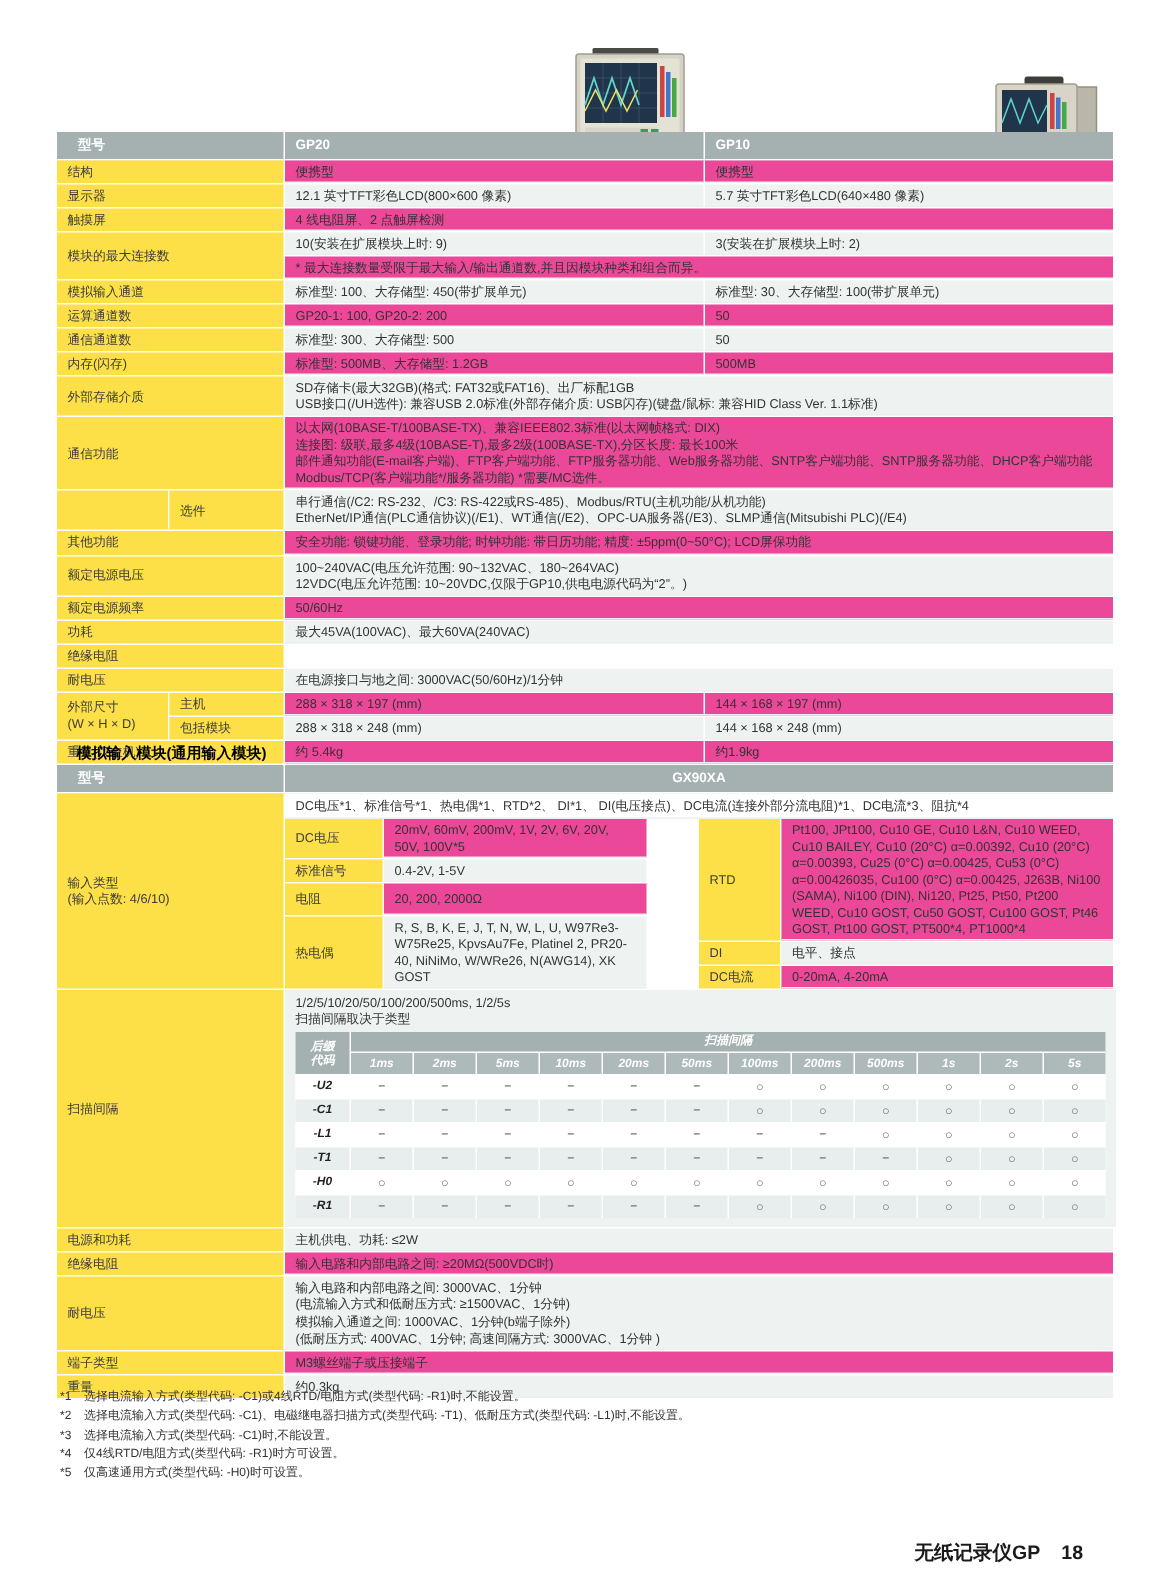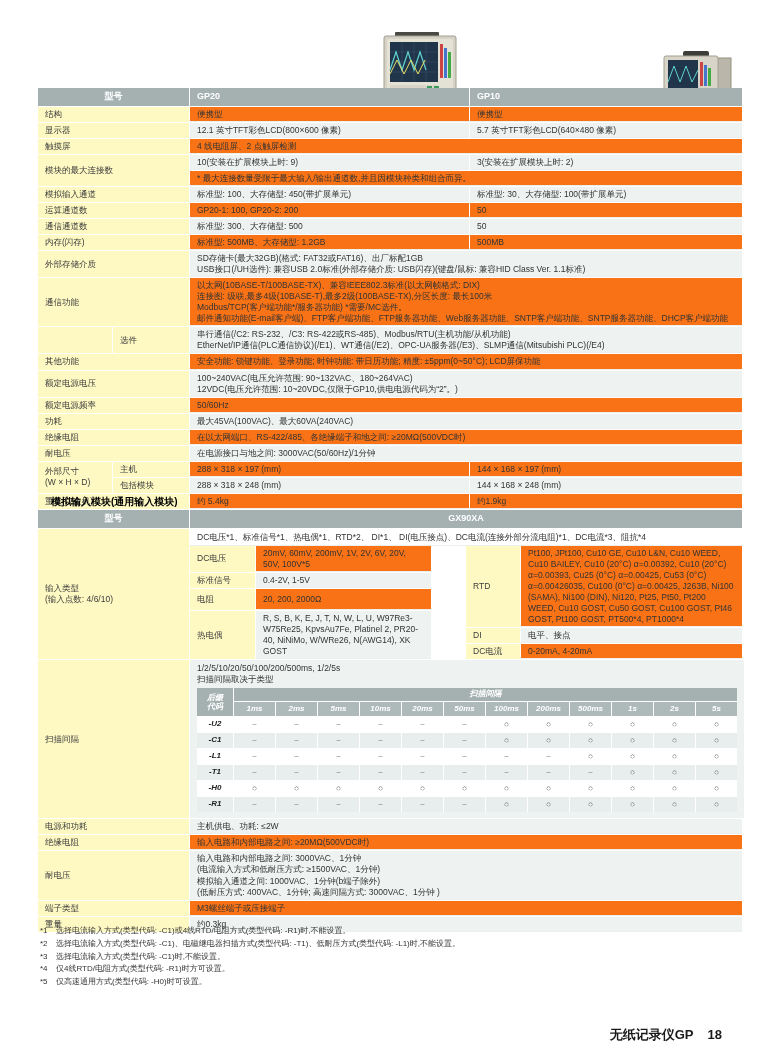--- a/index.html
+++ b/index.html
@@ -3,29 +3,29 @@
 <meta charset="utf-8">
 <style>
   html,body{margin:0;padding:0;}
   body{width:780px;height:1058px;background:#fff;position:relative;
        font-family:"Liberation Sans","DejaVu Sans",sans-serif;color:#333;}
   .page{position:absolute;left:0;top:0;width:780px;height:1058px;background:#fff;overflow:hidden;}
 
   
   .tbl{position:absolute;left:38px;width:704px;font-size:8.5px;line-height:1.3;}
   .hrow{display:flex;background:#a5b1b1;color:#fff;font-weight:bold;font-size:9px;border-bottom:1px solid #fff;}
-  .hrow .hl{width:152px;text-align:center;padding:3px 2px;border-right:1px solid #fff;box-sizing:border-box;}
+  .hrow .hl{width:152px;text-align:left;padding:3px 14px;border-right:1px solid #fff;box-sizing:border-box;}
   .hrow .hc{padding:3px 7px;box-sizing:border-box;}
   .r{display:flex;border-bottom:1px solid #fff;}
   .stack{flex:1;display:flex;flex-direction:column;}
   .stack > .r:last-child{border-bottom:none;}
-  .lbl{background:#fef9c3;padding:2px 7px;box-sizing:border-box;color:#3c3c3c;
+  .lbl{background:#fde047;padding:2px 7px;box-sizing:border-box;color:#3c3c3c;
        display:flex;flex-direction:column;justify-content:center;border-right:1px solid #fff;flex:none;}
   .w1{width:152px;} .w1a{width:75px;} .w1b{width:77px;}
-  .c{padding:2px 7px;background:#f97316;box-sizing:border-box;box-shadow:inset 0 -1px 0 #eceff0;
+  .c{padding:2px 7px;background:#ec4899;box-sizing:border-box;box-shadow:inset 0 -1px 0 #eceff0;
      display:flex;flex-direction:column;justify-content:center;}
   .cg20{width:280px;border-right:1px solid #fff;flex:none;}
   .cfx{flex:1;}
   .alt .c, .c.a{background:#eef2f1;}
 
   
   .sec-title{position:absolute;left:38px;top:495px;font-size:10px;font-weight:bold;color:#000;margin-left:13px;}
   .sw1{width:66px;} .sw2{width:176px;border-right:1px solid #fff;flex:none;} .sw3{width:55px;} .swfx{flex:1;}
   .intro{padding:3px 7px;background:#fff;box-shadow:inset 0 -1px 0 #eceff0;}
 
@@ -162,22 +162,22 @@
       <div class="c cfx">
         <div>SD存储卡(最大32GB)(格式: FAT32或FAT16)、出厂标配1GB</div>
         <div>USB接口(/UH选件): 兼容USB 2.0标准(外部存储介质: USB闪存)(键盘/鼠标: 兼容HID Class Ver. 1.1标准)</div>
       </div>
     </div>
     <div class="r">
       <div class="lbl w1">通信功能</div>
       <div class="c cfx">
         <div>以太网(10BASE-T/100BASE-TX)、兼容IEEE802.3标准(以太网帧格式: DIX)</div>
         <div>连接图: 级联,最多4级(10BASE-T),最多2级(100BASE-TX),分区长度: 最长100米</div>
+        <div>邮件通知功能(E-mail客户端)、FTP客户端功能、FTP服务器功能、Web服务器功能、SNTP客户端功能、SNTP服务器功能、DHCP客户端功能</div>
         <div>Modbus/TCP(客户端功能*/服务器功能) *需要/MC选件。</div>
-        <div>邮件通知功能(E-mail客户端)、FTP客户端功能、FTP服务器功能、Web服务器功能、SNTP客户端功能、SNTP服务器功能、DHCP客户端功能</div>
       </div>
     </div>
     <div class="r alt">
       <div class="lbl w1a"></div>
       <div class="lbl w1b">选件</div>
       <div class="c cfx">
         <div>串行通信(/C2: RS-232、/C3: RS-422或RS-485)、Modbus/RTU(主机功能/从机功能)</div>
         <div>EtherNet/IP通信(PLC通信协议)(/E1)、WT通信(/E2)、OPC-UA服务器(/E3)、SLMP通信(Mitsubishi PLC)(/E4)</div>
       </div>
     </div>
@@ -195,21 +195,20 @@
     <div class="r">
       <div class="lbl w1">额定电源频率</div>
       <div class="c cfx">50/60Hz</div>
     </div>
     <div class="r alt">
       <div class="lbl w1">功耗</div>
       <div class="c cfx">最大45VA(100VAC)、最大60VA(240VAC)</div>
     </div>
     <div class="r">
       <div class="lbl w1">绝缘电阻</div>
-      <div class="c cfx">在以太网端口、RS-422/485、各绝缘端子和地之间: ≥20MΩ(500VDC时)</div>
     </div>
     <div class="r alt">
       <div class="lbl w1">耐电压</div>
       <div class="c cfx">在电源接口与地之间: 3000VAC(50/60Hz)/1分钟</div>
     </div>
     <div class="r">
       <div class="lbl w1a">
         <span>外部尺寸</span>
         <span>(W × H × D)</span>
       </div>

